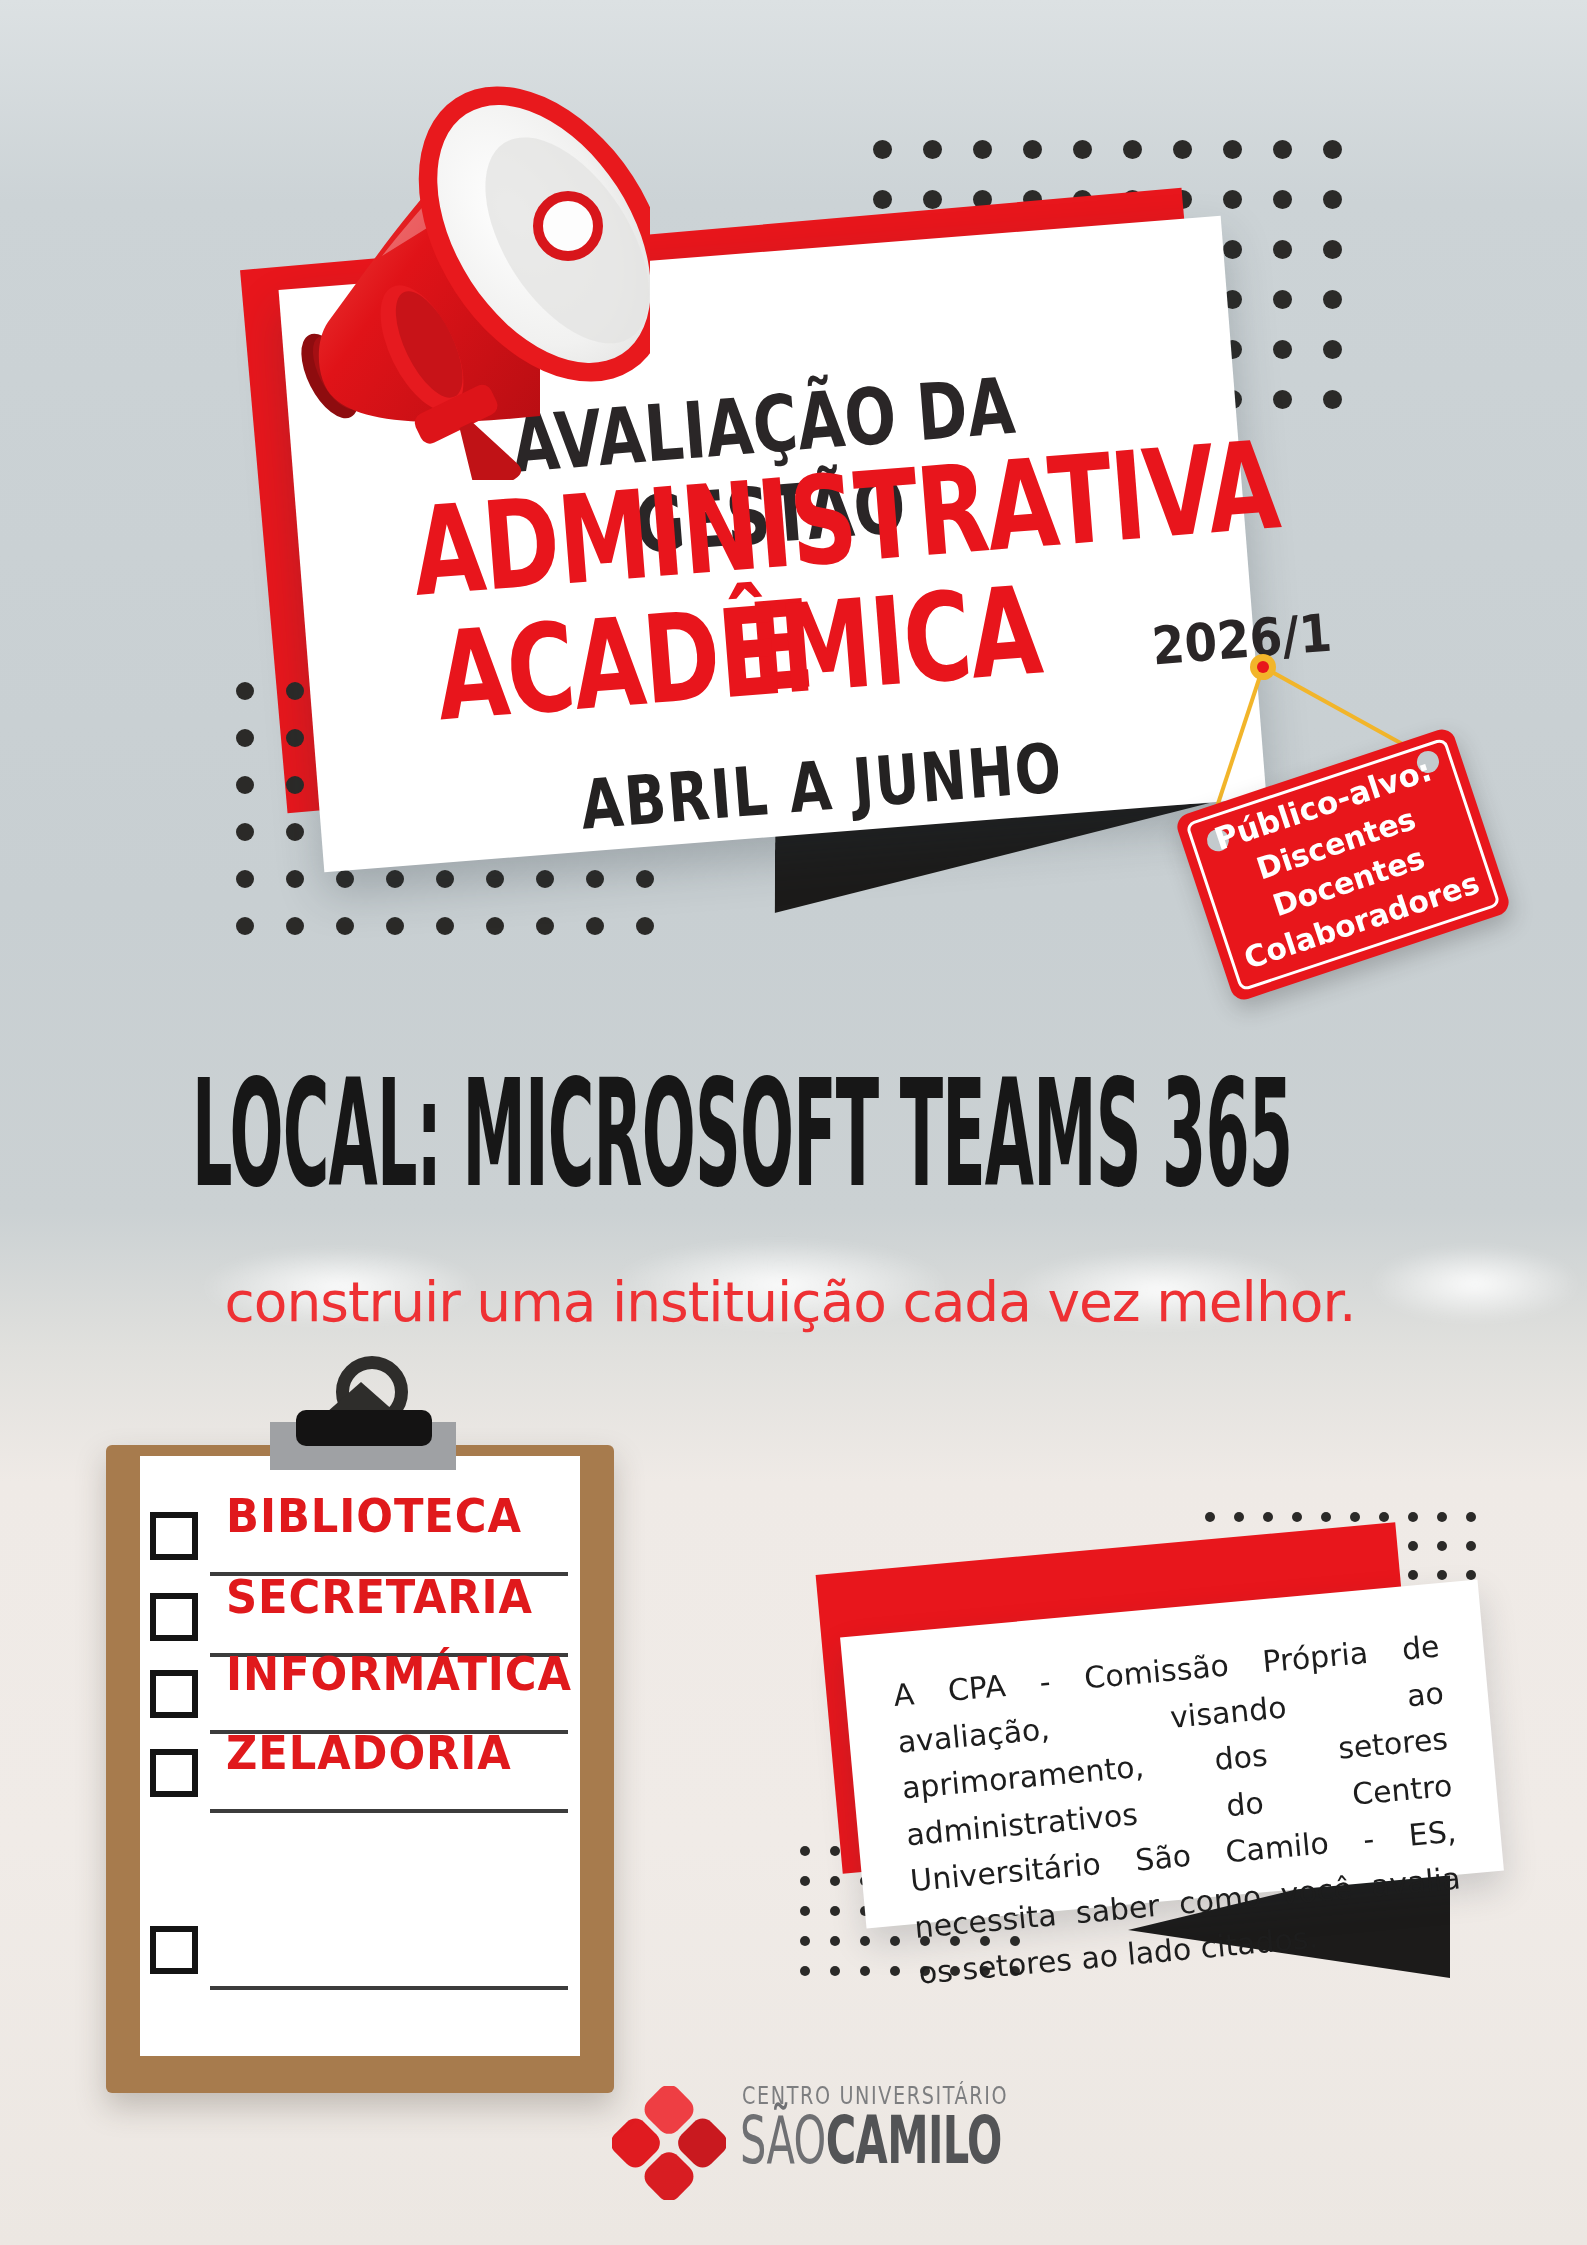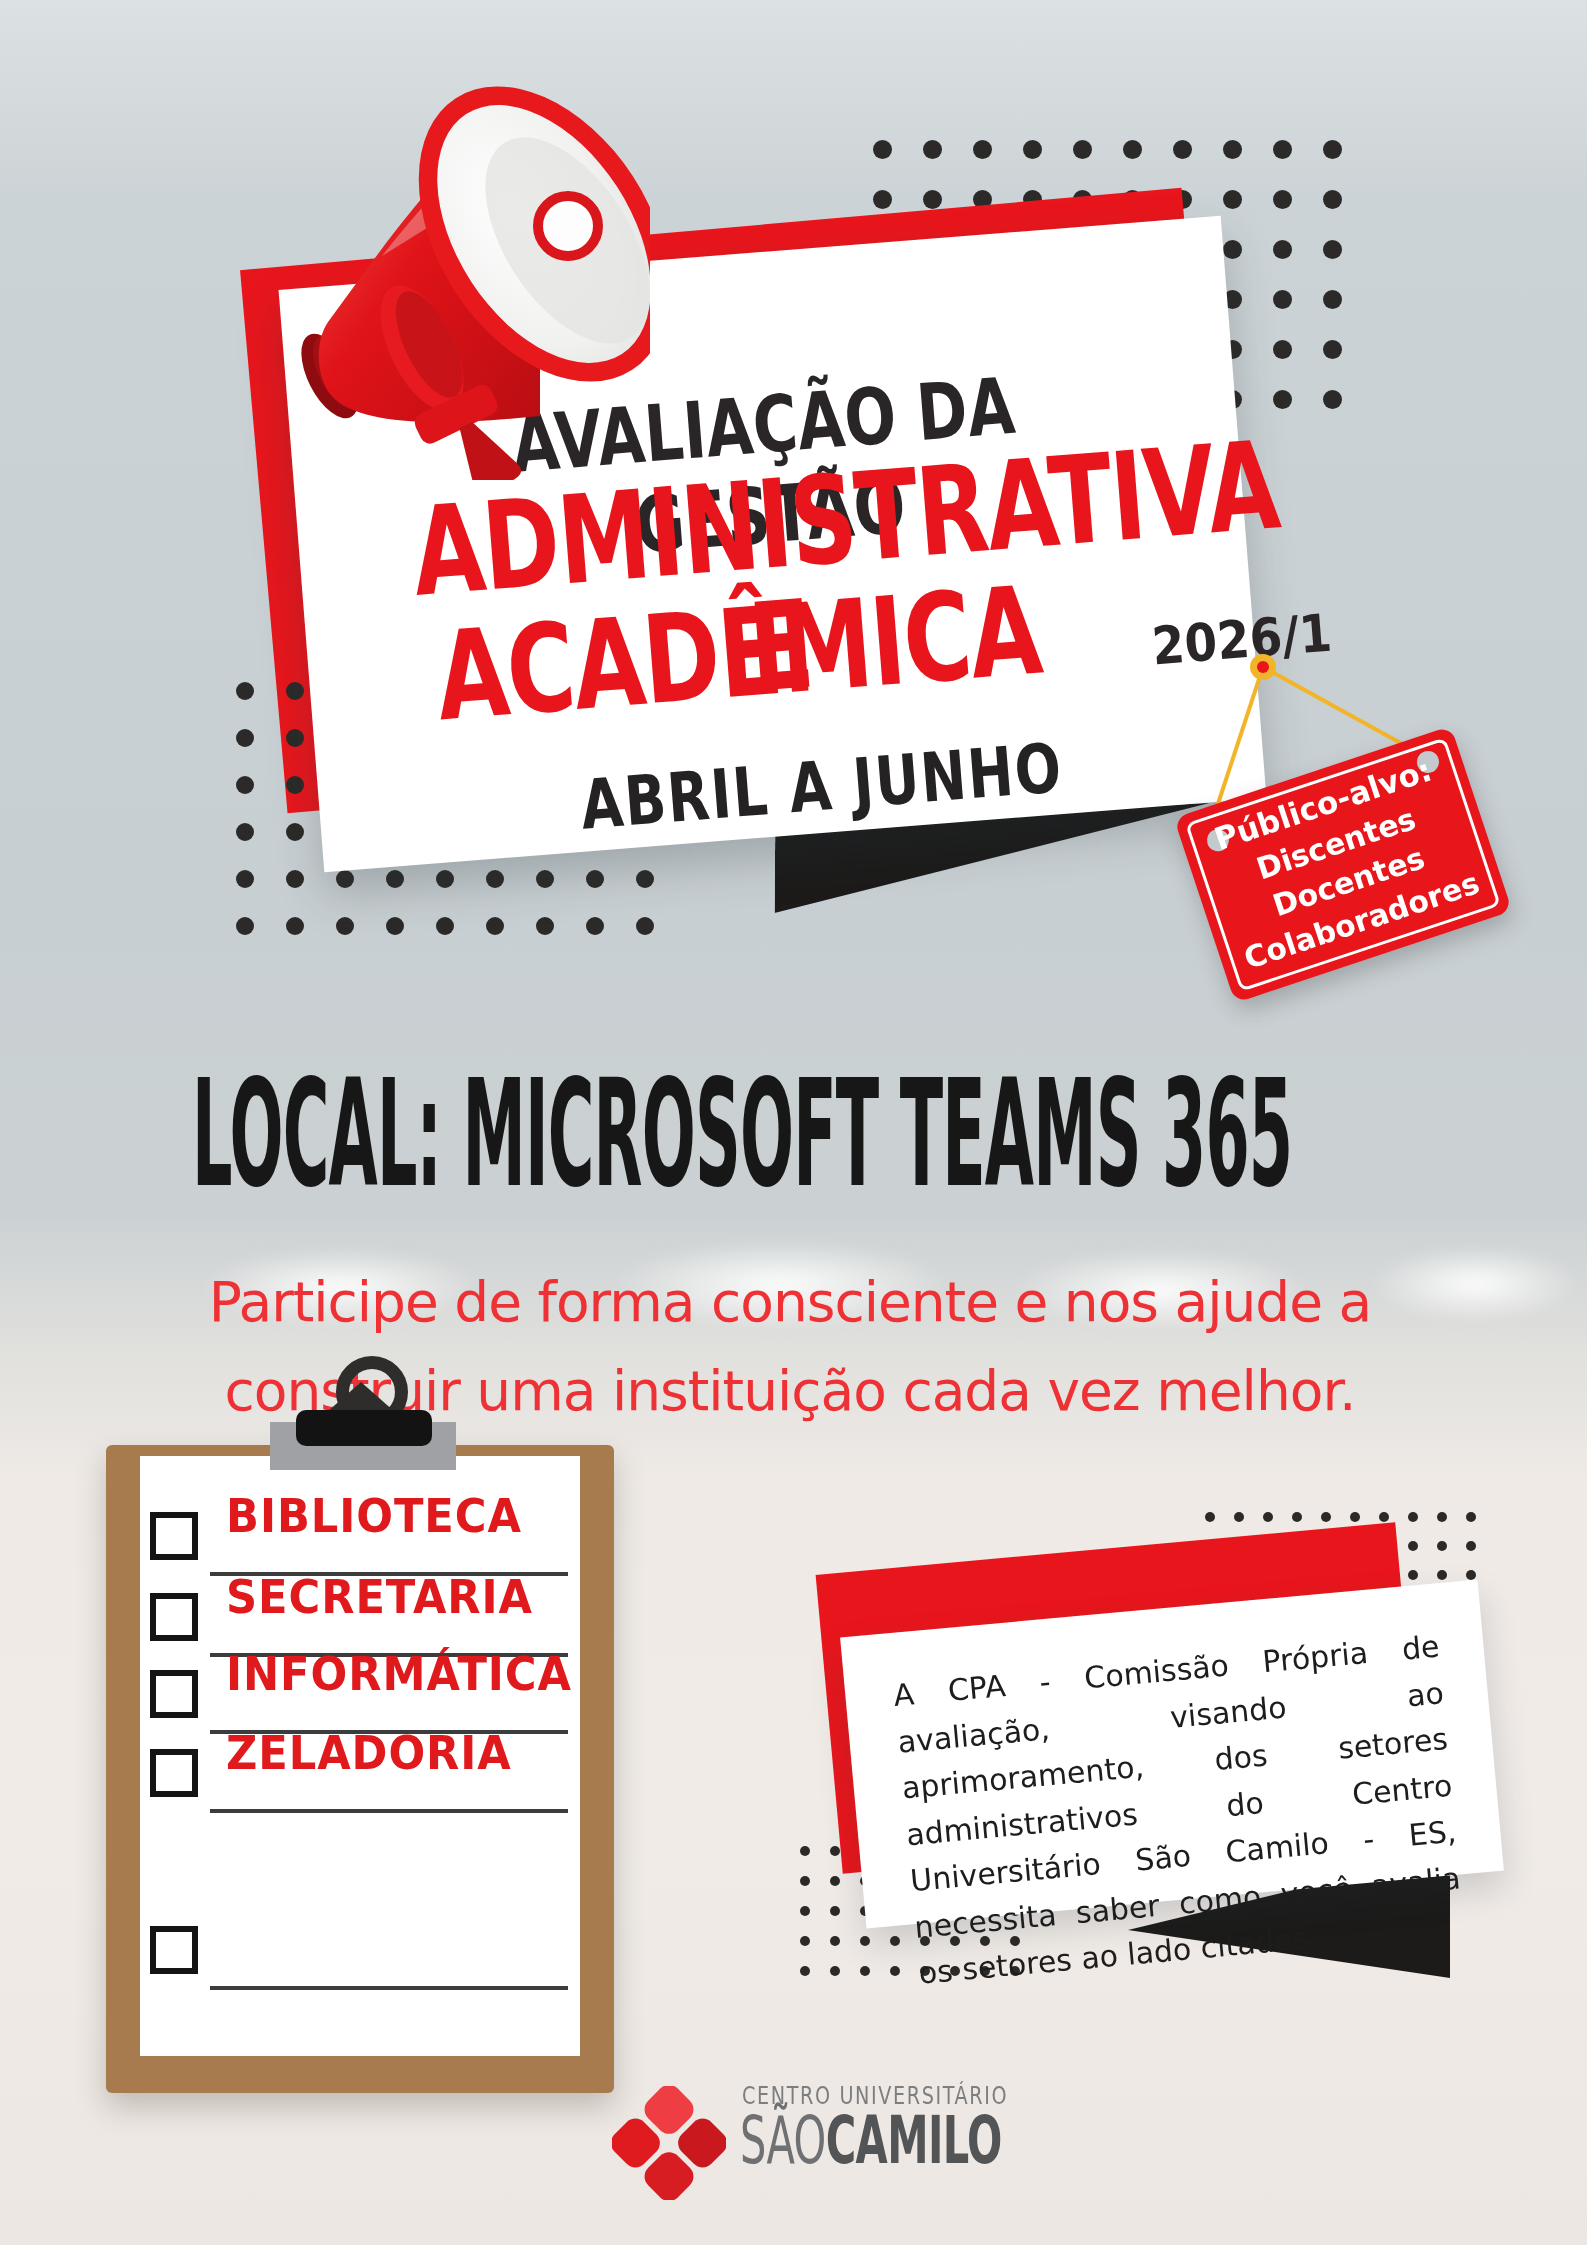--- a/index.html
+++ b/index.html
@@ -269,21 +269,20 @@
     <div class="tag-text">
       <div style="font-size:31px;">Público-alvo:</div>
       <div>Discentes</div>
       <div>Docentes</div>
       <div>Colaboradores</div>
     </div>
   </div>
 
   <div class="abs local" style="z-index:2;">LOCAL: MICROSOFT TEAMS 365</div>
   <div class="abs cta" style="z-index:2;">
-    <div>Participe de forma consciente e nos ajude a</div>
     <div>construir uma instituição cada vez melhor.</div>
   </div>
 
   <div class="abs board" style="z-index:3;"></div>
   <div class="abs paper" style="z-index:4;">
     <div class="chk-row" style="top:38px;">
       <div class="chk-box" style="top:18px;"></div>
       <div class="chk-label">BIBLIOTECA</div>
       <div class="chk-line" style="top:78px;"></div>
     </div>

